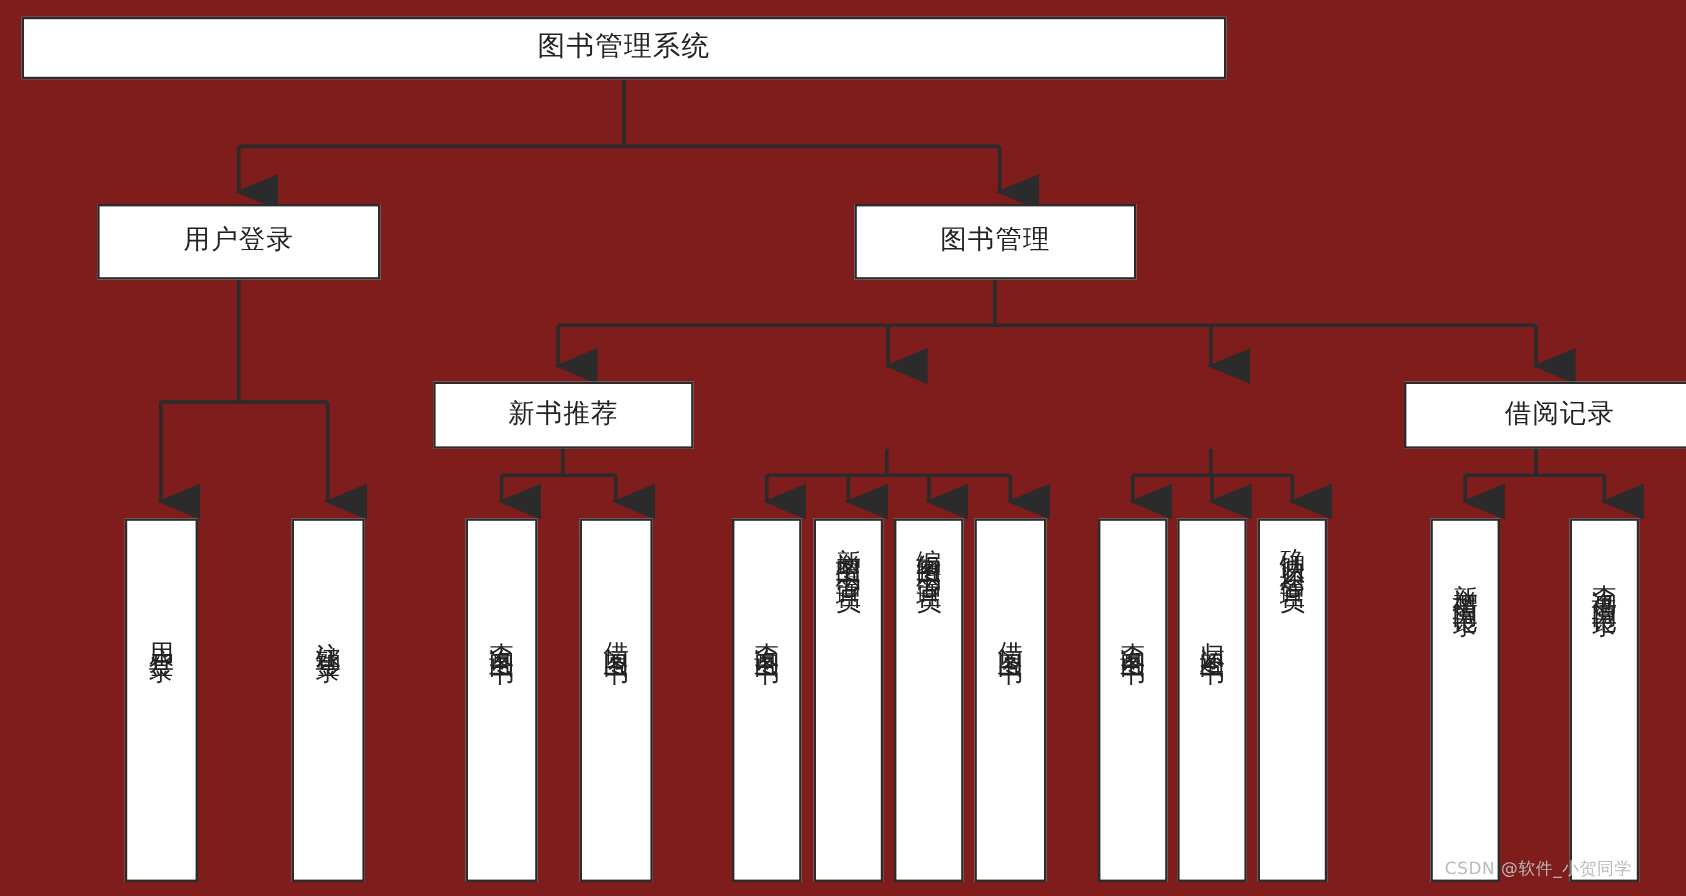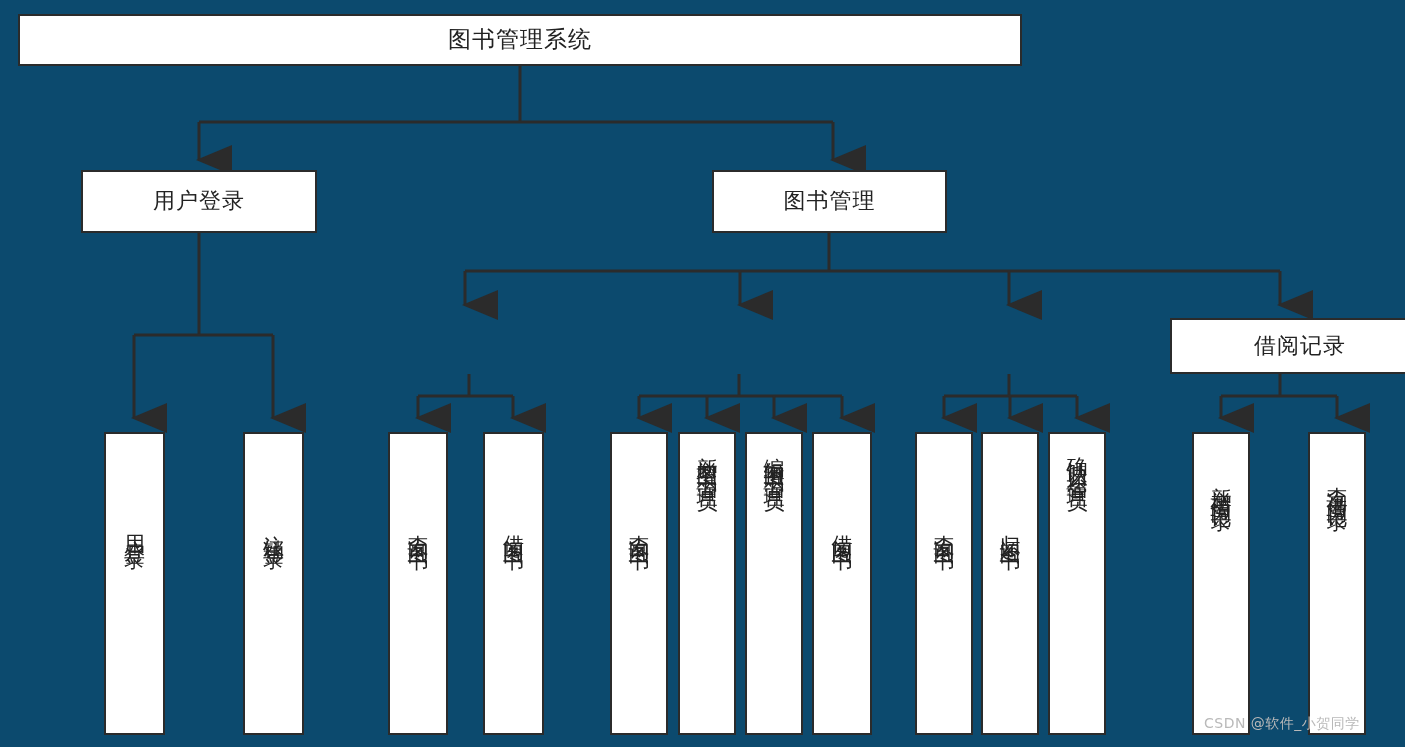--- a/index.html
+++ b/index.html
@@ -7,21 +7,21 @@
     padding: 0;
     background: #ffffff;
   }
   body {
     font-family: "DejaVu Sans", "Liberation Sans", sans-serif;
   }
   #canvas {
     position: relative;
     width: 1405px;
     height: 747px;
-    background: #0c4a6e;
+    background: #7f1d1d;
     overflow: hidden;
   }
   svg#wires {
     position: absolute;
     left: 0;
     top: 0;
     width: 1405px;
     height: 747px;
     pointer-events: none;
   }
@@ -127,20 +127,23 @@
     <span>图书管理系统</span>
   </div>
 
   <div class="node h" style="left:81px; top:170px; width:236px; height:63px;">
     <span>用户登录</span>
   </div>
   <div class="node h" style="left:712px; top:170px; width:235px; height:63px;">
     <span>图书管理</span>
   </div>
 
+  <div class="node h" style="left:361px; top:318px; width:217px; height:56px;">
+    <span>新书推荐</span>
+  </div>
   <div class="node h" style="left:1170px; top:318px; width:260px; height:56px;">
     <span>借阅记录</span>
   </div>
 
   <div class="node v" style="left:104px; top:432px; width:61px; height:303px; padding-top:84px;">
     <span class="vtext">用户登录</span>
   </div>
   <div class="node v" style="left:243px; top:432px; width:61px; height:303px; padding-top:84px;">
     <span class="vtext">注销登录</span>
   </div>

